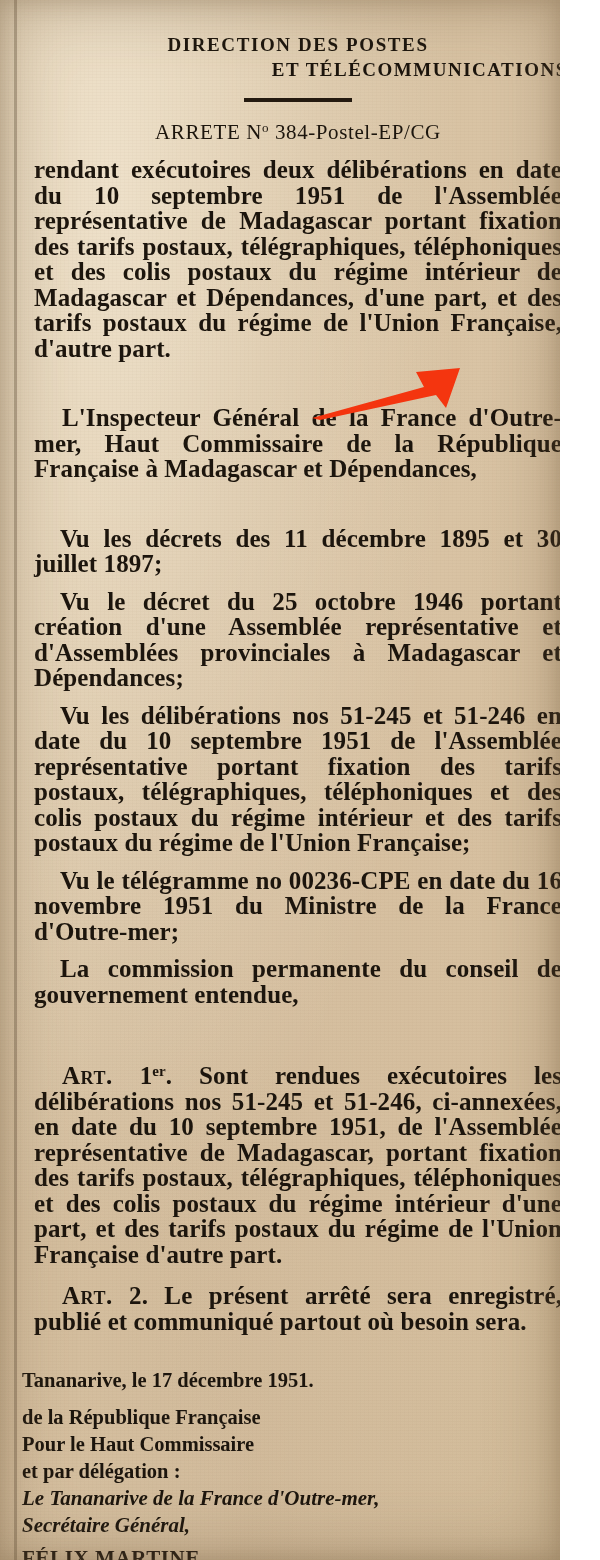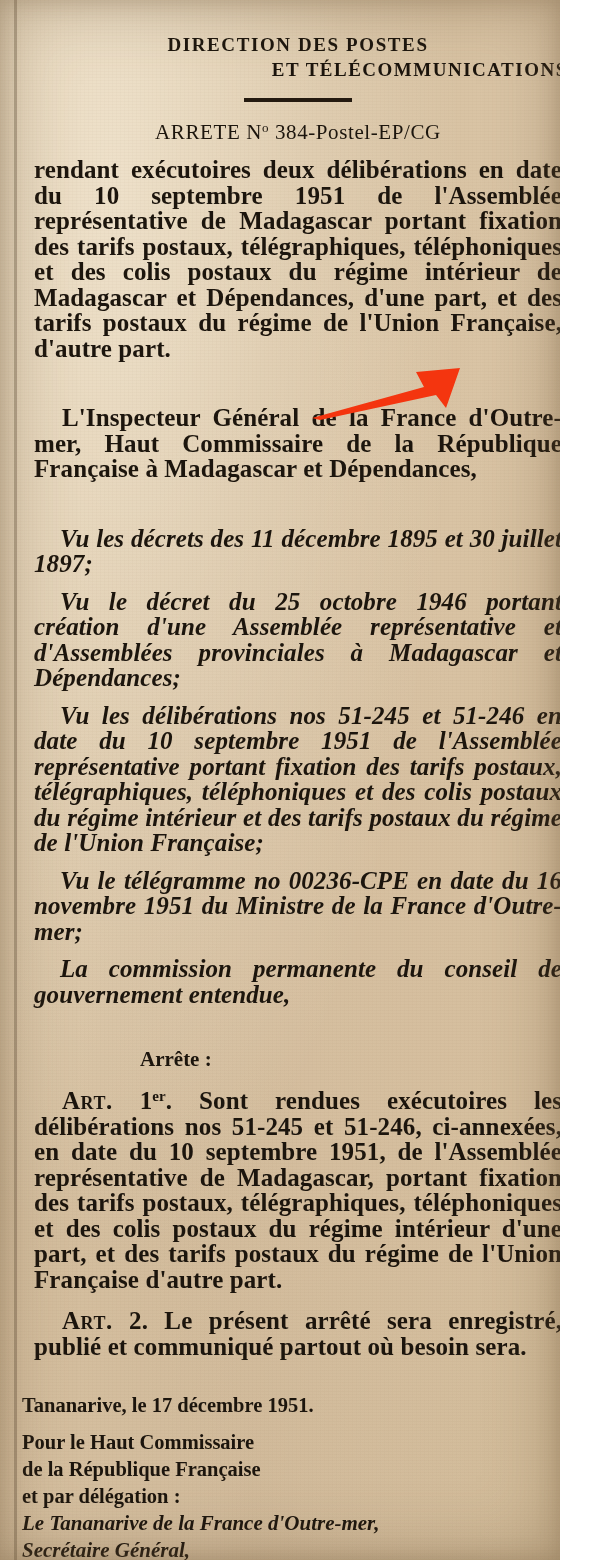--- a/index.html
+++ b/index.html
@@ -98,21 +98,21 @@
     -webkit-hyphens: none;
     hyphens: none;
   }
   p.body.noindent { text-indent: 0; }
   p.body.indent   { text-indent: 28px; }
 
   .gap-sm { height: 10px; }
   .gap-md { height: 20px; }
   .gap-lg { height: 28px; }
 
-  .vu-block p.body { text-indent: 26px; font-style: italic; }
+  .vu-block p.body { text-indent: 26px; }
 
   .arrete-word {
     font-weight: bold;
     font-size: 21px;
     margin: 0 0 4px 0;
     padding-left: 118px;
   }
 
   .smallcaps {
     font-variant: small-caps;
@@ -181,34 +181,33 @@
     <div class="vu-block">
       <p class="body">Vu les décrets des 11 décembre 1895 et 30 juillet 1897;</p>
       <p class="body">Vu le décret du 25 octobre 1946 portant création d'une Assemblée représentative et d'Assemblées provinciales à Madagascar et Dépendances;</p>
       <p class="body">Vu les délibérations nos 51-245 et 51-246 en date du 10 septembre 1951 de l'Assemblée représentative portant fixation des tarifs postaux, télégraphiques, téléphoniques et des colis postaux du régime intérieur et des tarifs postaux du régime de l'Union Française;</p>
       <p class="body">Vu le télégramme no 00236-CPE en date du 16 novembre 1951 du Ministre de la France d'Outre-mer;</p>
       <p class="body">La commission permanente du conseil de gouvernement entendue,</p>
     </div>
 
     <div class="gap-lg"></div>
 
-    <p class="arrete-word">Arrête :</p>
 
     <p class="body indent"><span class="smallcaps">Art.</span> <span>1</span><sup class="ord">er</sup><span>.</span><span> Sont rendues exécutoires les délibérations nos 51-245 et 51-246, ci-annexées, en date du 10 septembre 1951, de l'Assemblée représentative de Madagascar, portant fixation des tarifs postaux, télégraphiques, téléphoniques et des colis postaux du régime intérieur d'une part, et des tarifs postaux du régime de l'Union Française d'autre part.</span></p>
 
     <p class="body indent"><span class="smallcaps">Art.</span> <span>2</span><sup class="ord"></sup><span>.</span><span> Le présent arrêté sera enregistré, publié et communiqué partout où besoin sera.</span></p>
 
     <div class="gap-md"></div>
 
     <p class="center">Tananarive, le 17 décembre 1951.</p>
 
     <div class="gap-sm"></div>
 
+    <p class="center">de la République Française</p>
     <p class="center">Pour le Haut Commissaire</p>
-    <p class="center">de la République Française</p>
     <p class="center">et par délégation :</p>
     <p class="center ital">Le Tananarive de la France d'Outre-mer,</p>
     <p class="center ital">Secrétaire Général,</p>
 
     <div style="height:6px"></div>
 
     <p class="center name smallcaps-name">FÉLIX MARTINE.</p>
 
   </div>
 

